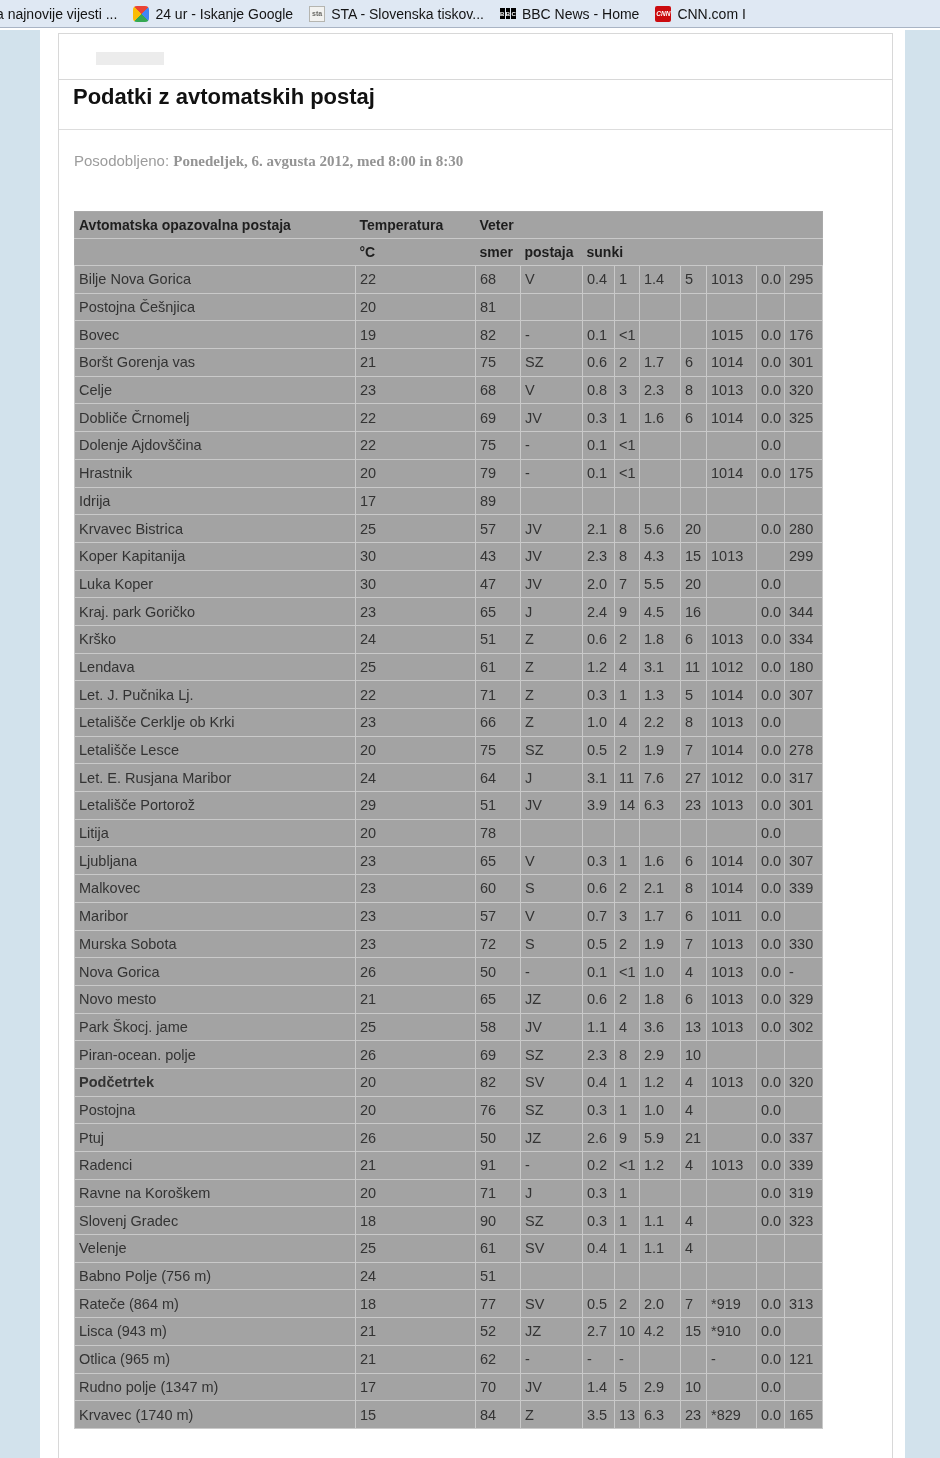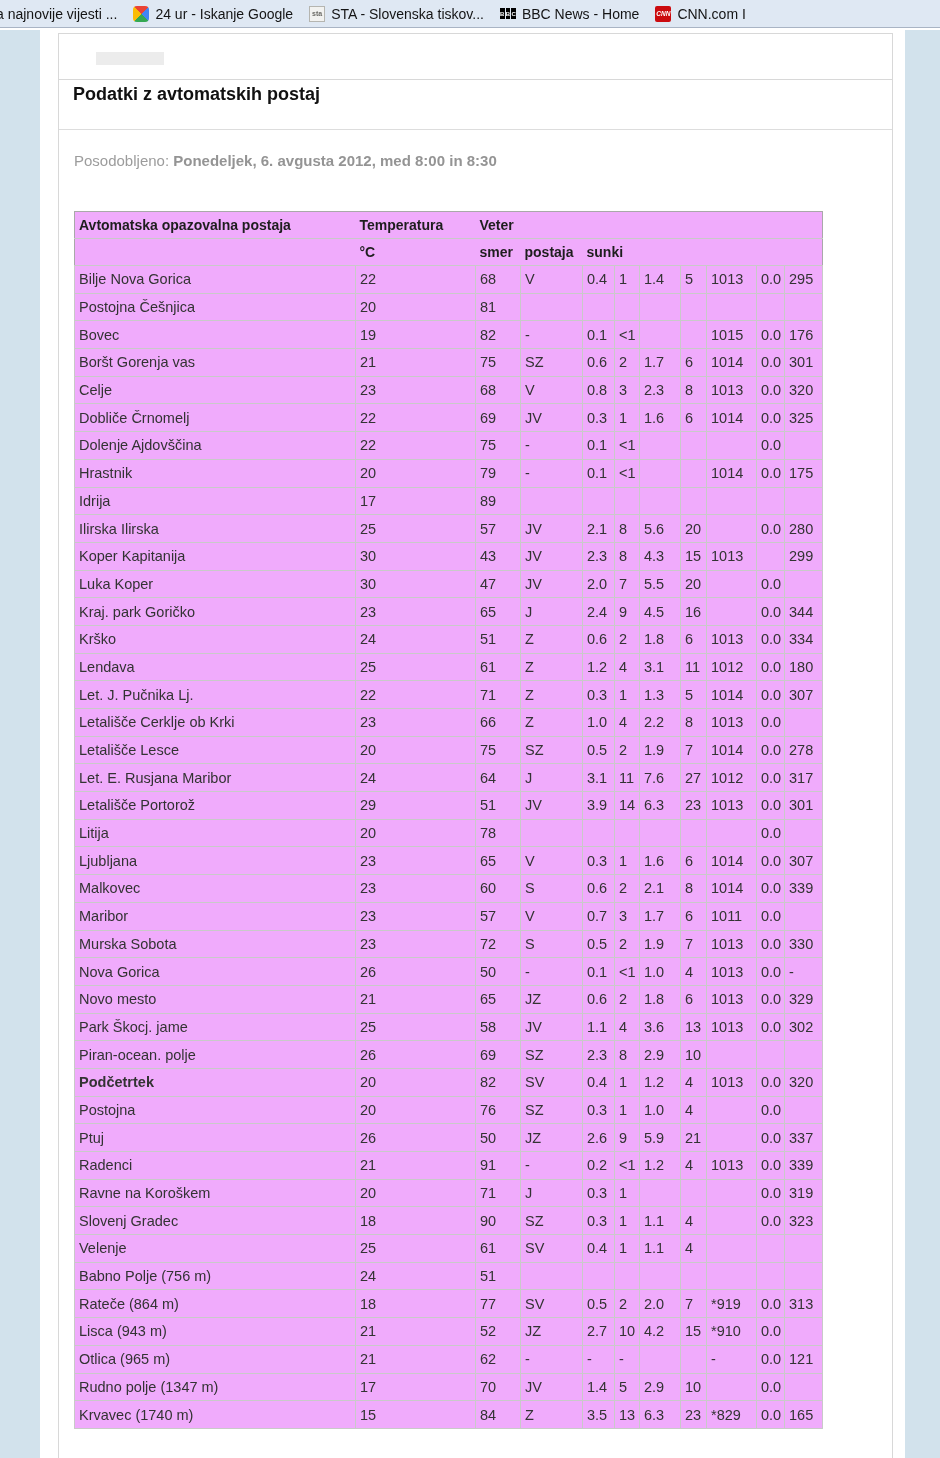--- a/index.html
+++ b/index.html
@@ -50,36 +50,36 @@
 
   
   .content-card {
     position:absolute; left:58px; top:33px; width:833px; height:1500px;
     background:#ffffff; border:1px solid #d8d8d8;
   }
   .ghost-rect { position:absolute; left:37px; top:18px; width:68px; height:13px; background:#ececec; }
   .card-top-rule { position:absolute; left:0; top:45px; width:100%; border-top:1px solid #d8d8d8; }
   .page-title {
     position:absolute; left:14px; top:50px;
-    font-size:18px; font-weight:bold; color:#111111; letter-spacing:0;
+    font-size:22px; font-weight:bold; color:#111111; letter-spacing:0;
   }
   .title-rule { position:absolute; left:0; top:95px; width:100%; border-top:1px solid #dddddd; }
   .updated-line {
     position:absolute; left:15px; top:118px;
     font-size:15px; color:#9c9c9c;
   }
-  .updated-line .updated-value { font-weight:bold; color:#949494; }
+  .updated-line .updated-value { font-weight:bold; color:#949494;font-family:Liberation Serif, serif; }
 
   
   .wtable {
     position:absolute; left:15px; top:177px;
     border-collapse:collapse; table-layout:fixed; width:748px;
     font-size:14.5px; color:#333333;
     border:1px solid #a9a9a9;
-    background:#f0abfc;
+    background:#a3a3a3;
   }
   .wtable th, .wtable td {
     text-align:left; vertical-align:middle;
     padding:0 4px; white-space:nowrap; overflow:visible;
   }
   .wtable th {
     font-size:14px; font-weight:bold; color:#1e1e1e;
     border:none; border-bottom:1px solid #c9c9c9;
     height:26px;
   }
@@ -274,21 +274,21 @@
           <td></td>
           <td></td>
           <td></td>
           <td></td>
           <td></td>
           <td></td>
           <td></td>
           <td></td>
         </tr>
         <tr>
-          <td>Ilirska Ilirska</td>
+          <td>Krvavec Bistrica</td>
           <td>25</td>
           <td>57</td>
           <td>JV</td>
           <td>2.1</td>
           <td>8</td>
           <td>5.6</td>
           <td>20</td>
           <td></td>
           <td>0.0</td>
           <td>280</td>

